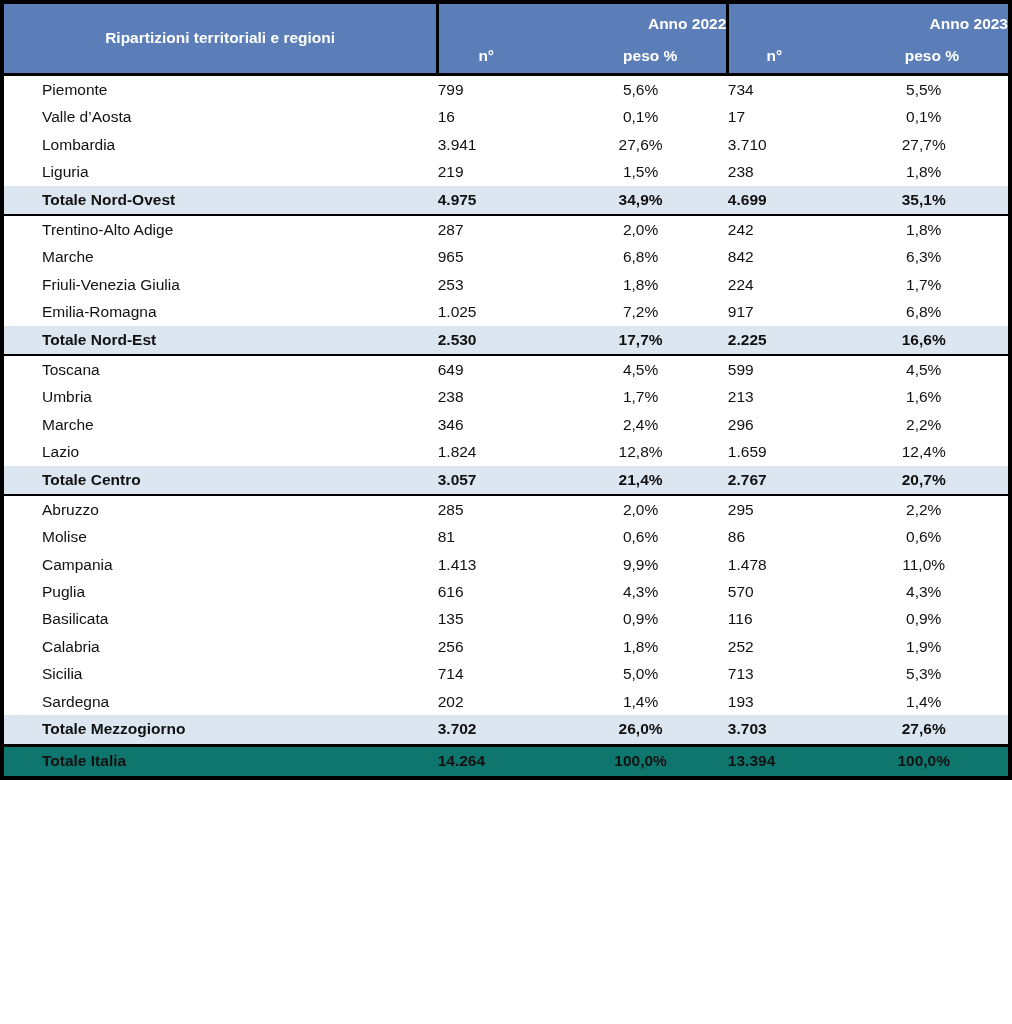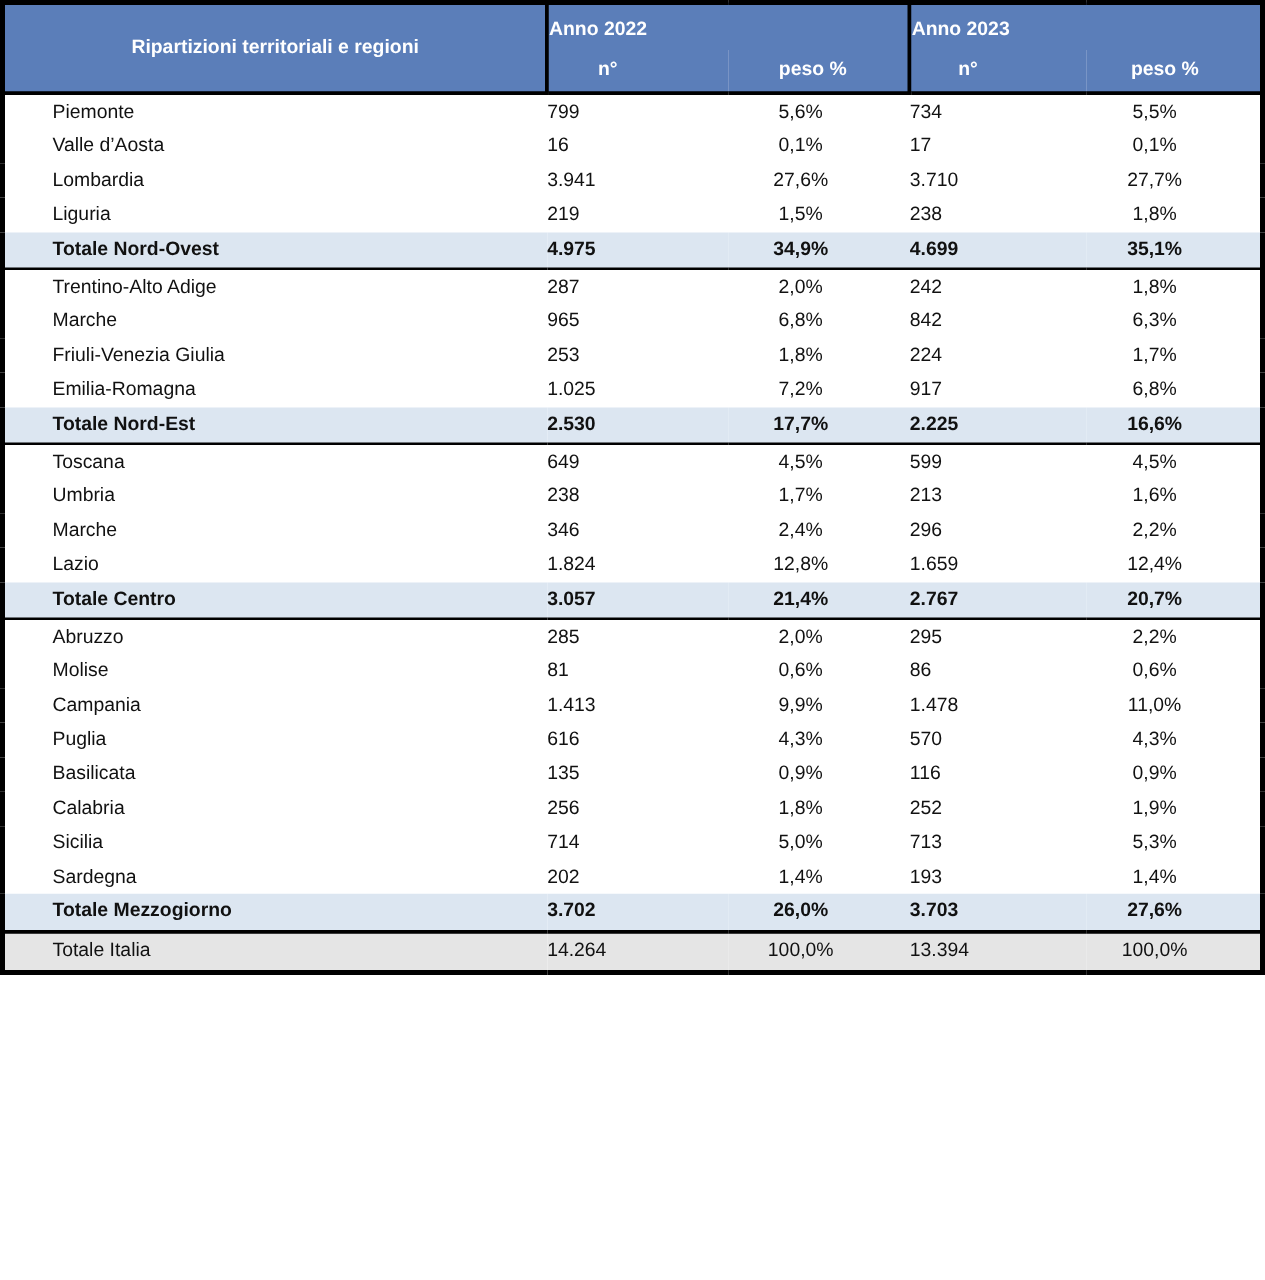--- a/index.html
+++ b/index.html
@@ -32,21 +32,21 @@
     vertical-align: middle;
     padding: 0;
   }
   th.h-region {
     text-align: center;
     border-right: 3px solid #000000;
     border-bottom: 3px solid #000000;
     padding: 0 10px;
   }
   th.h-year {
-    text-align: left;
+    text-align: right;
     padding-top: 4px;
   }
   th.h-sep { border-right: 3px solid #000000; }
   tr.h-row1 { height: 38px; }
   tr.h-row2 { height: 34px; }
   tr.h-row2 th { border-bottom: 3px solid #000000; }
   th.h-n {
     text-align: center;
     padding-right: 50px;
   }
@@ -63,22 +63,22 @@
   td.c-label { text-align: left;  padding-left: 38px; }
   td.c-n     { padding-right: 38px; }
   td.c-peso  { text-align: center; padding-right: 30px; }
   tr.row-subtotal td {
     background: #DCE6F1;
     font-weight: bold;
     border-bottom: 2px solid #000000;
     margin-top: 28px;
   }
   tr.row-grandtotal td {
-    background: #e5e5e5;
-    font-weight: normal;
+    background: #0f766e;
+    font-weight: bold;
     border-top: 3px solid #000000;
   }
 </style>
 </head>
 <body>
 
 <div class="frame">
   <table class="regions">
     <colgroup>
       <col style="width:434px">

